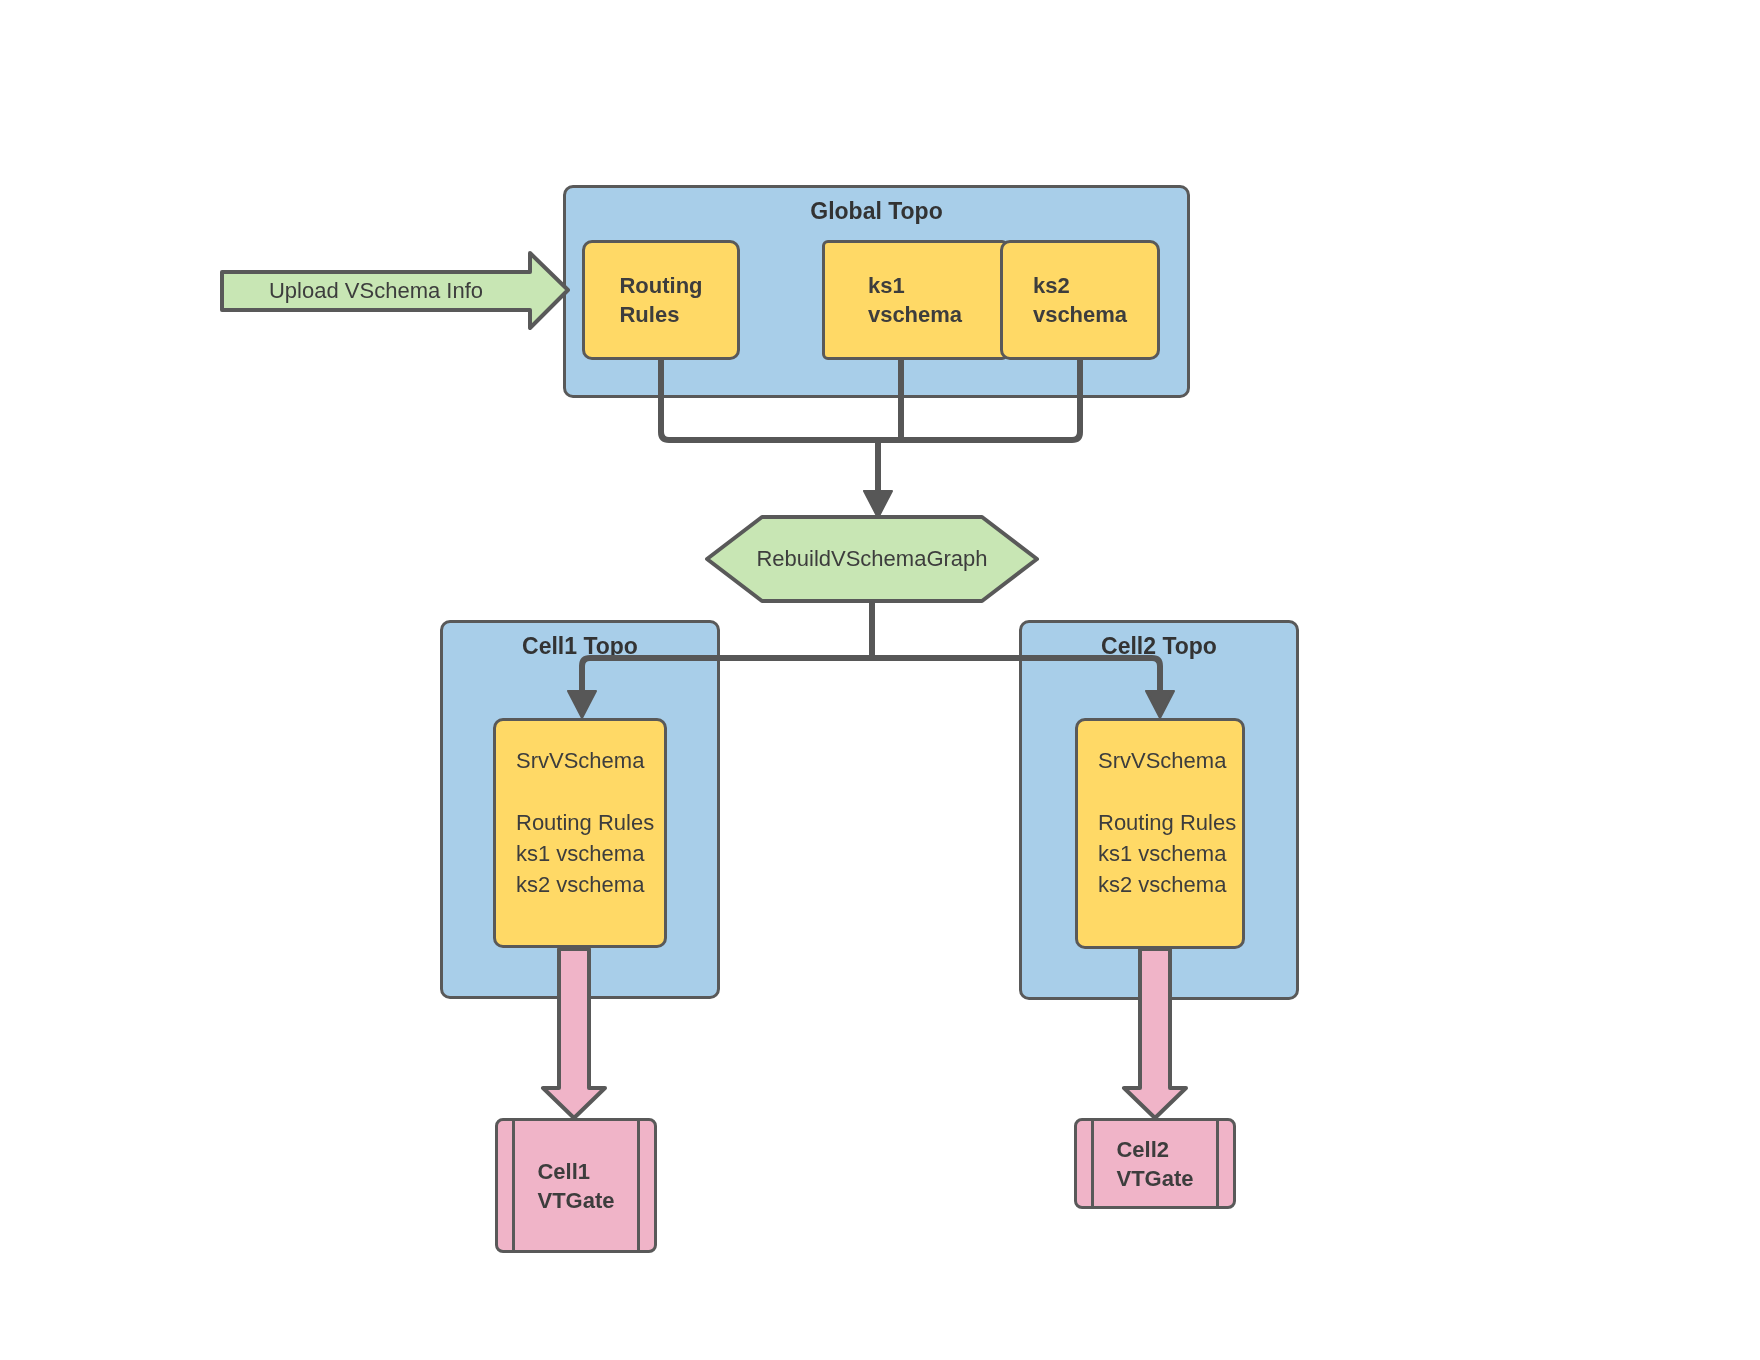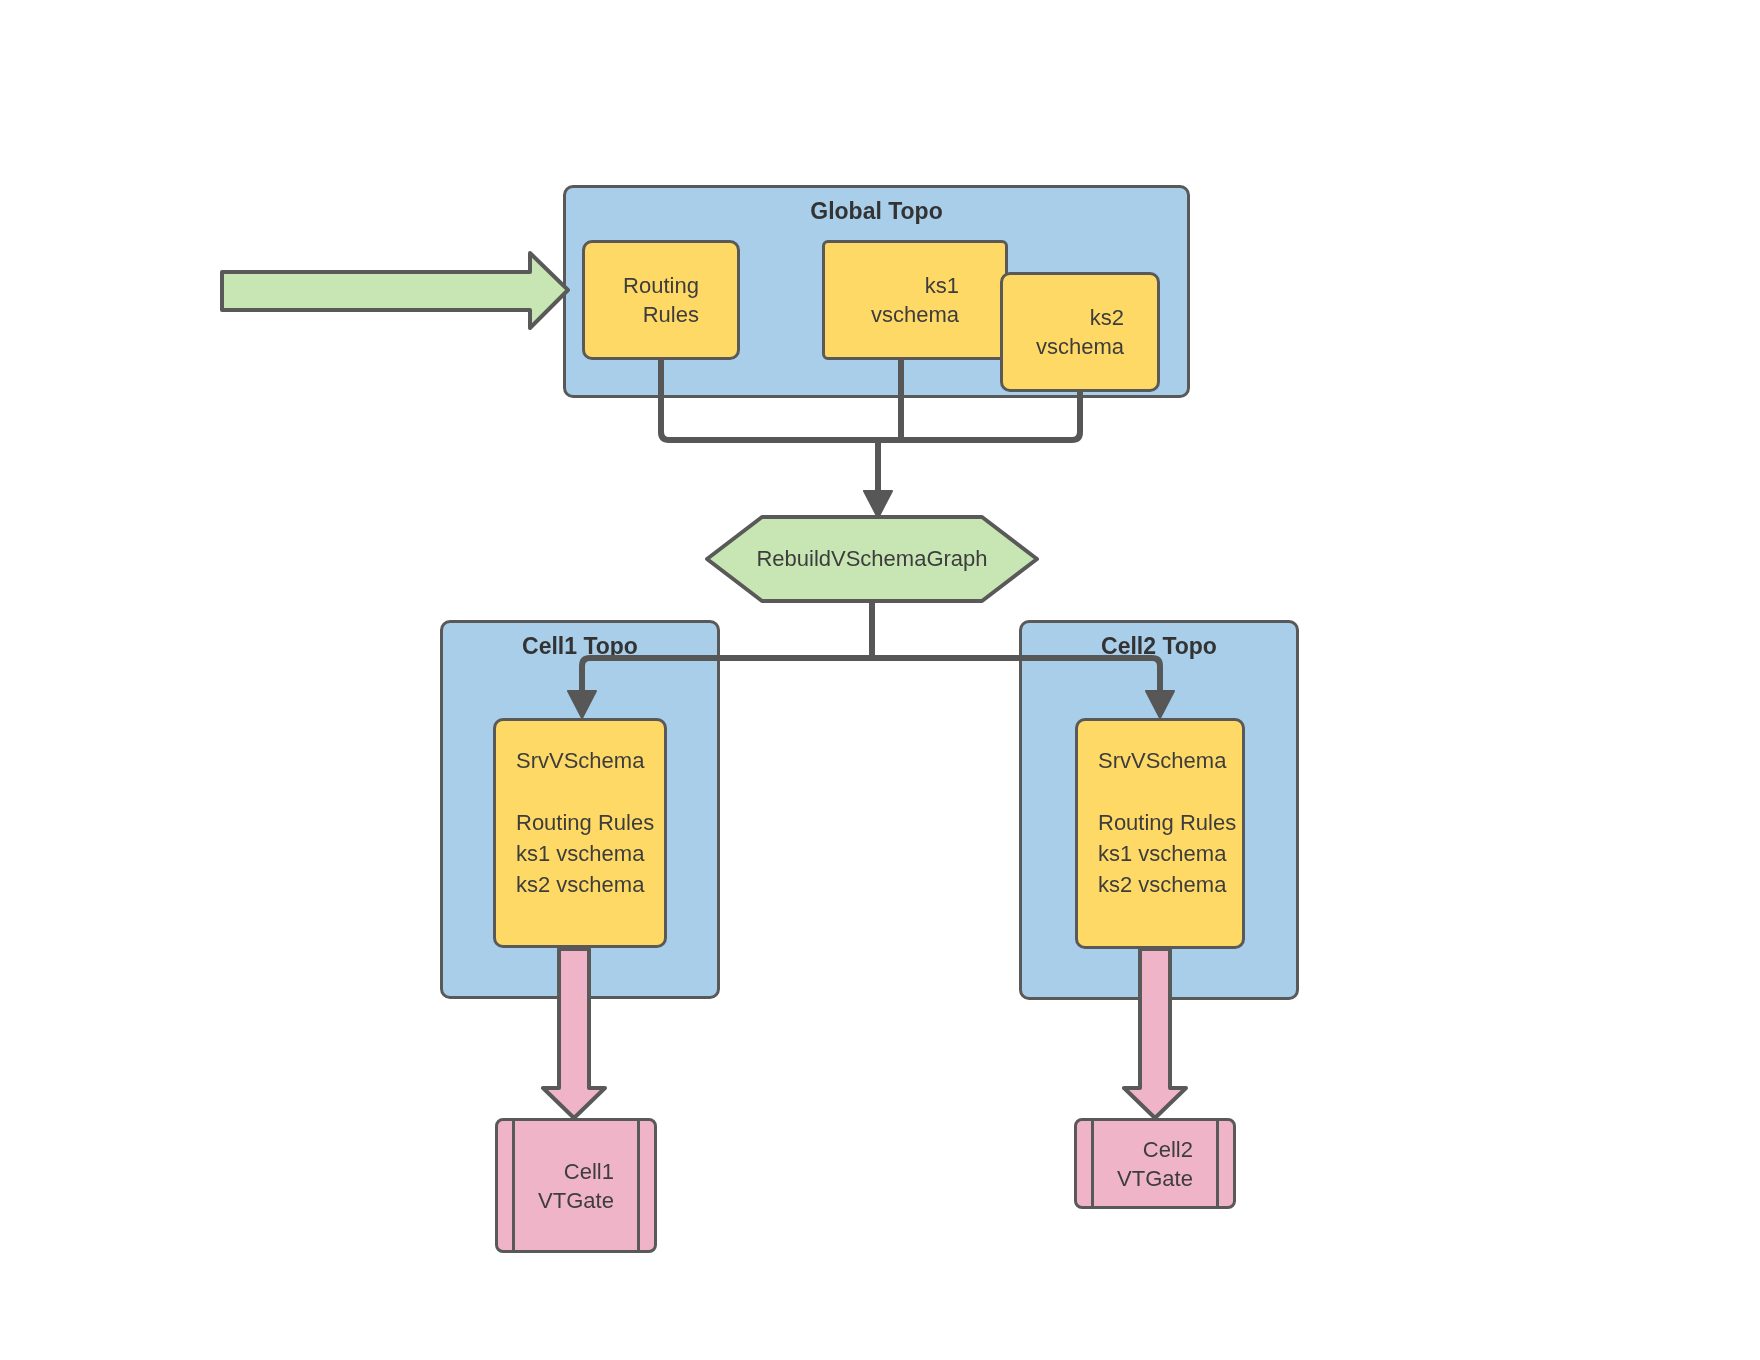--- a/index.html
+++ b/index.html
@@ -18,21 +18,21 @@
     position:absolute;left:0;top:10px;width:100%;text-align:center;
     font-weight:bold;font-size:23px;color:var(--title);z-index:4;
   }
   .yellowbox{
     position:absolute;background:var(--yellow);
     border:3px solid var(--stroke);border-radius:10px;z-index:3;box-sizing:border-box;
     display:flex;align-items:center;justify-content:center;
   }
   .node-label{
     font-size:22px;line-height:29px;color:var(--text);
-    white-space:pre-line;text-align:right;
+    white-space:pre-line;text-align:left;font-weight:bold;
   }
   .srvbox{align-items:flex-start;justify-content:flex-start;}
   .srv-text{
     padding:24px 0 0 20px;font-size:22px;line-height:31px;color:var(--text);
     white-space:pre-line;text-align:left;
   }
   .overlay-label{
     position:absolute;z-index:4;display:flex;align-items:center;justify-content:center;
     font-size:22px;color:var(--text);white-space:pre-line;text-align:center;
   }
@@ -44,21 +44,21 @@
   .vt-line{
     position:absolute;top:-1px;bottom:-1px;width:3px;background:var(--stroke);
   }
   .vt-line.left{left:14px;}
   .vt-line.right{right:14px;}
 
   
   #global-box{left:563px;top:185px;width:627px;height:213px;}
   #rr-box{left:582px;top:240px;width:158px;height:120px;}
   #ks1-box{left:822px;top:240px;width:186px;height:120px;border-radius:6px;}
-  #ks2-box{left:1000px;top:240px;width:160px;height:120px;margin-top:32px;}
+  #ks2-box{left:1000px;top:240px;width:160px;height:120px;}
   #cell1-box{left:440px;top:620px;width:280px;height:379px;}
   #cell2-box{left:1019px;top:620px;width:280px;height:380px;}
   #cell1-srv{left:493px;top:718px;width:174px;height:230px;}
   #cell2-srv{left:1075px;top:718px;width:170px;height:231px;}
   #vtgate1{left:495px;top:1118px;width:162px;height:135px;}
   #vtgate2{left:1074px;top:1118px;width:162px;height:91px;}
   #upload-label{left:222px;top:270px;width:308px;height:42px;}
   #hex-label{left:707px;top:517px;width:330px;height:84px;}
 </style>
 </head>
@@ -129,15 +129,16 @@
     <div class="node-label">Cell1
 VTGate</div>
   </div>
   <div class="vtgate" id="vtgate2">
     <div class="vt-line left"></div>
     <div class="vt-line right"></div>
     <div class="node-label">Cell2
 VTGate</div>
   </div>
 
+  <div class="overlay-label" id="upload-label">Upload VSchema Info</div>
   <div class="overlay-label" id="hex-label">RebuildVSchemaGraph</div>
 
 </div>
 
 </body></html>

